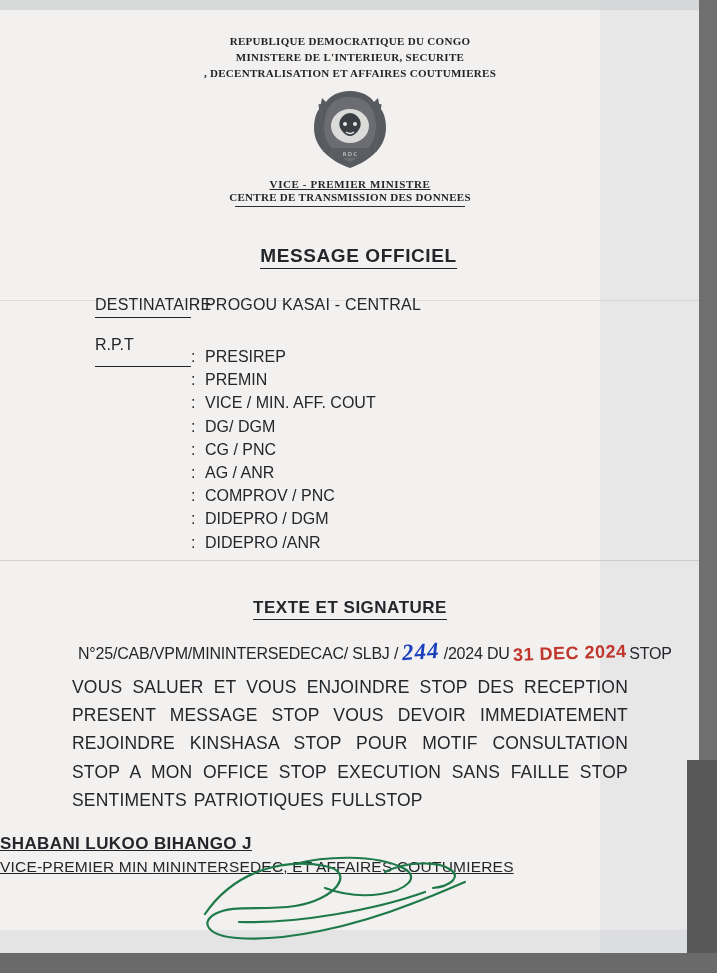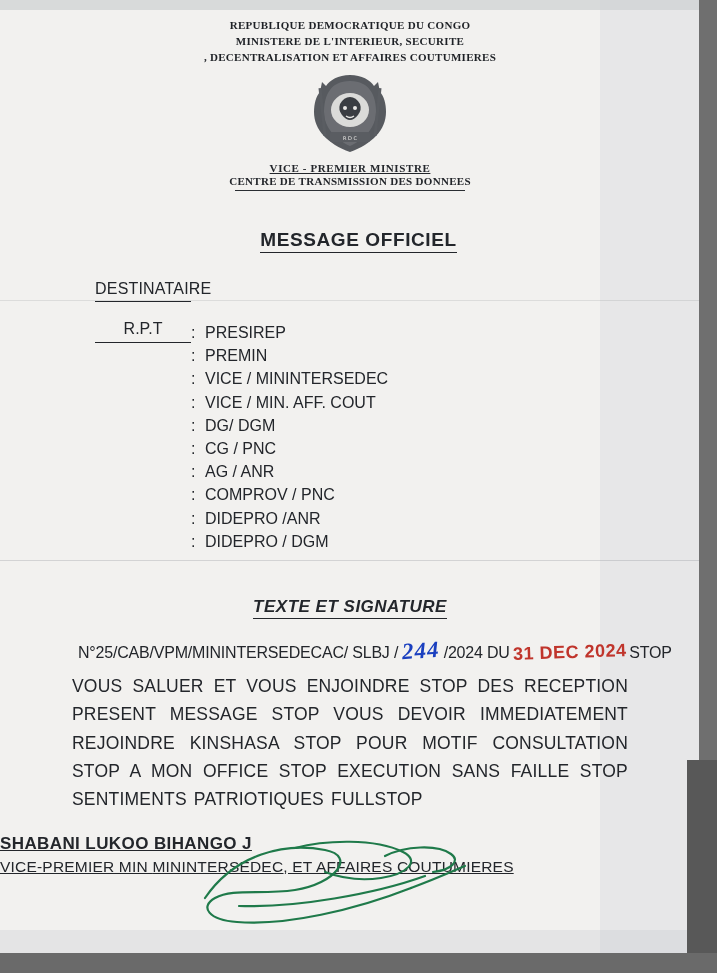--- a/index.html
+++ b/index.html
@@ -74,21 +74,21 @@
     left: 0;
     top: 300px;
     width: 700px;
     height: 1px;
     background: rgba(120,125,130,0.18);
   }
 
   .content {
     position: absolute;
     left: 0;
-    top: 0;
+    top: 16px;
     width: 700px;
     height: 955px;
     color: #23262b;
   }
 
   
   .header {
     text-align: center;
     padding-top: 18px;
   }
@@ -179,42 +179,40 @@
   .addr .value { font-weight: 400; }
 
   .rpt {
     margin: 18px 0 0 95px;
     font-size: 16px;
   }
   .rpt .rpt-label {
     width: 96px;
     display: inline-block;
     border-bottom: 1.3px solid #23262b;
-    padding-bottom: 4px;
-    text-align: center;
+    padding-bottom: 12px;
   }
   .rpt-list {
     margin-left: 96px;
     margin-top: -20px;
   }
   .rpt-list .item {
     line-height: 1.45;
     font-size: 16px;
     white-space: nowrap;
   }
   .rpt-list .item .colon { display: inline-block; width: 14px; }
 
   
   .sec-title {
     margin-top: 44px;
     text-align: center;
     font-size: 17px;
     font-weight: 700;
     letter-spacing: 0.5px;
-    font-style: italic;
   }
   .sec-title span.txt {
     border-bottom: 1.6px solid #23262b;
     padding-bottom: 2px;
   }
 
   .refline {
     margin: 21px 0 0 78px;
     font-size: 16px;
     display: flex;
@@ -327,37 +325,37 @@
     </div>
 
     <div class="title">
       <span class="txt">MESSAGE OFFICIEL</span>
     </div>
 
     <div class="addr">
       <div class="row">
         <span class="label">DESTINATAIRE</span>
         <span class="sep">:</span>
+        <span class="value">PROGOU  KASAI - CENTRAL</span>
       </div>
     </div>
 
     <div class="rpt">
       <span class="rpt-label">R.P.T</span>
     </div>
     <div class="rpt-list" style="margin-left:191px; margin-top:-22px;">
       <div class="item"><span class="colon">:</span><span>PRESIREP</span></div>
       <div class="item"><span class="colon">:</span><span>PREMIN</span></div>
-      <div class="item"><span class="colon">:</span><span>VICE / MININTERSEDEC</span></div>
       <div class="item"><span class="colon">:</span><span>VICE / MIN. AFF. COUT</span></div>
       <div class="item"><span class="colon">:</span><span>DG/ DGM</span></div>
       <div class="item"><span class="colon">:</span><span>CG / PNC</span></div>
       <div class="item"><span class="colon">:</span><span>AG / ANR</span></div>
       <div class="item"><span class="colon">:</span><span>COMPROV / PNC</span></div>
+      <div class="item"><span class="colon">:</span><span>DIDEPRO / DGM</span></div>
       <div class="item"><span class="colon">:</span><span>DIDEPRO /ANR</span></div>
-      <div class="item"><span class="colon">:</span><span>DIDEPRO / DGM</span></div>
     </div>
 
     <div class="sec-title">
       <span class="txt">TEXTE ET SIGNATURE</span>
     </div>
 
     <div class="refline">
       <span class="ref-a">N°25/CAB/VPM/MININTERSEDECAC/ SLBJ /</span>
       <span class="hand-blue">244</span>
       <span class="ref-a">/2024 DU</span>

